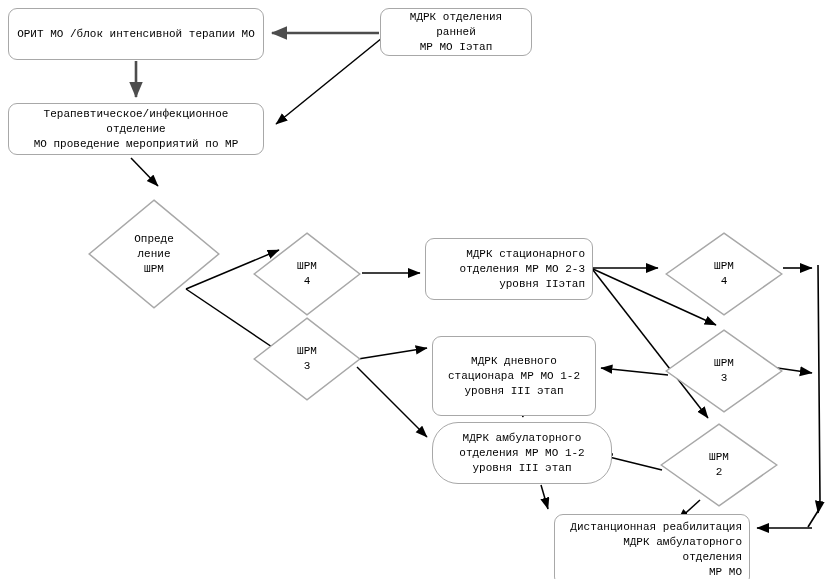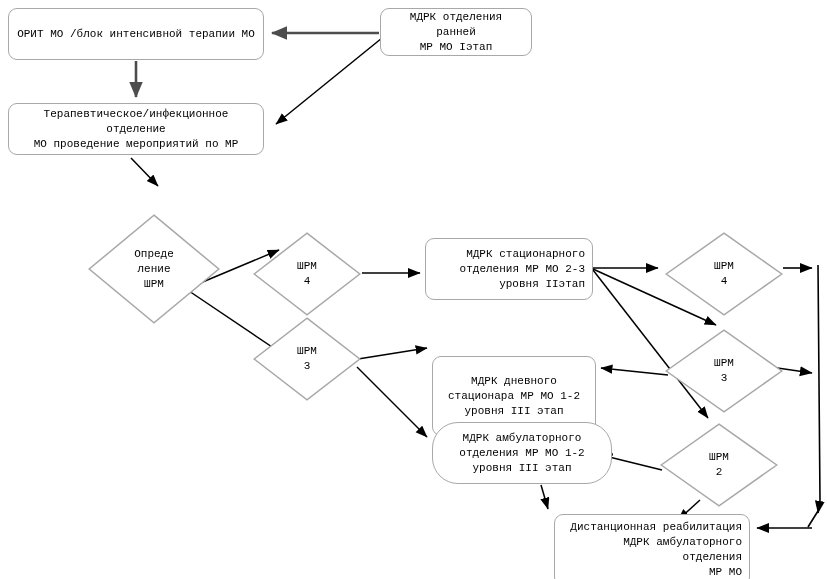--- a/index.html
+++ b/index.html
@@ -127,21 +127,21 @@
   <div class="node box" style="left:8px;top:103px;width:256px;height:52px;">
     <span class="lbl">Терапевтическое/инфекционное отделение
 МО проведение мероприятий по МР</span>
   </div>
 
   <div class="node box" style="left:380px;top:8px;width:152px;height:48px;">
     <span class="lbl">МДРК отделения ранней
 МР МО Iэтап</span>
   </div>
 
-  <div class="node diamond" style="left:88px;top:214px;width:132px;height:110px;">
+  <div class="node diamond" style="left:88px;top:199px;width:132px;height:110px;">
     <svg class="dshape" viewBox="0 0 132 110" preserveAspectRatio="none">
       <polygon points="66,1.2 130.8,55 66,108.8 1.2,55" fill="#ffffff" stroke="#a8a8a8" stroke-width="1.5"></polygon>
     </svg>
     <span class="dlabel lbl">Опреде
 ление
 ШРМ</span>
   </div>
 
   <div class="node diamond" style="left:253px;top:232px;width:108px;height:84px;">
     <svg class="dshape" viewBox="0 0 108 84" preserveAspectRatio="none">
@@ -158,21 +158,21 @@
     <span class="dlabel lbl">ШРМ
 3</span>
   </div>
 
   <div class="node box" style="left:425px;top:238px;width:168px;height:62px;text-align:right;">
     <span class="lbl">МДРК  стационарного
 отделения МР МО 2-3
 уровня  IIэтап</span>
   </div>
 
-  <div class="node box" style="left:432px;top:356px;width:164px;height:80px;">
+  <div class="node box" style="left:432px;top:336px;width:164px;height:80px;">
     <span class="lbl">МДРК дневного
 стационара МР МО 1-2
 уровня  III этап</span>
   </div>
 
   <div class="node box" style="left:432px;top:422px;width:180px;height:62px;border-radius:26px;">
     <span class="lbl">МДРК амбулаторного
 отделения  МР МО 1-2
 уровня III  этап</span>
   </div>

